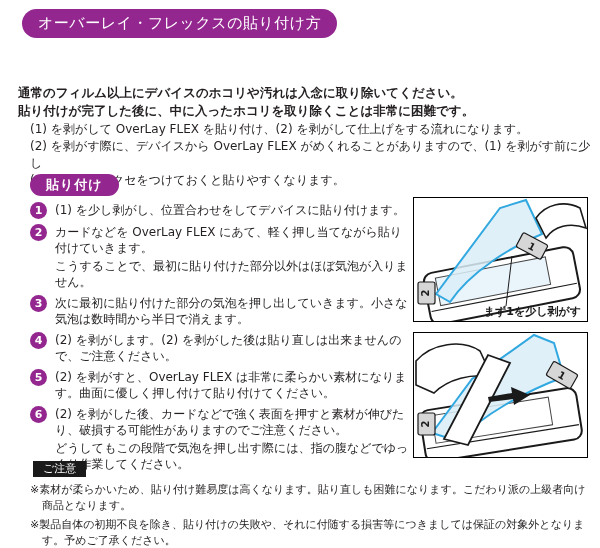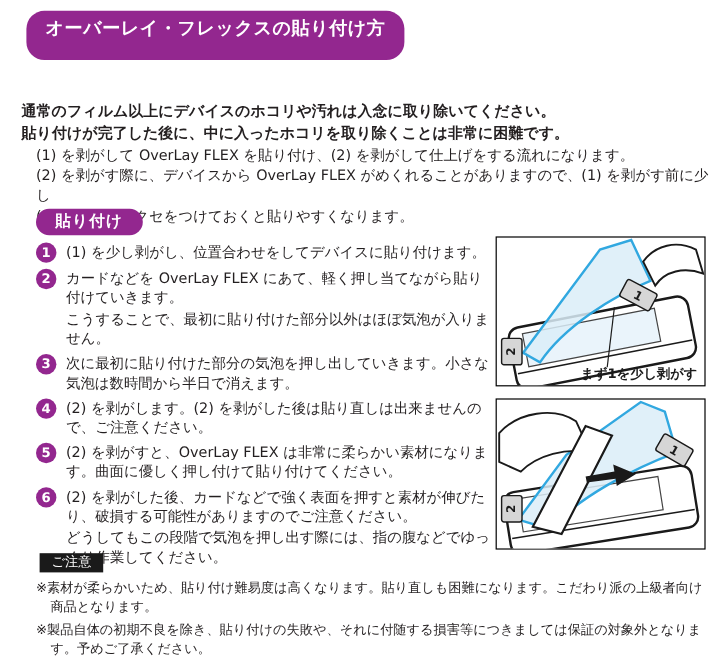--- a/index.html
+++ b/index.html
@@ -1,22 +1,22 @@
 <!DOCTYPE html>
 <html><head>
 <meta charset="utf-8">
 <style>
   html,body{margin:0;padding:0;background:#ffffff;}
   .page{
     position:relative;width:600px;height:548px;background:#fff;overflow:hidden;
     font-family:"DejaVu Sans","Liberation Sans",sans-serif;color:#231f20;
   }
   .title-badge{
-    position:absolute;left:22px;top:9px;height:41px;line-height:29px;
-    background:#93278f;color:#fff;font-weight:bold;font-size:15px;
+    position:absolute;left:22px;top:9px;height:29px;line-height:29px;
+    background:#93278f;color:#fff;font-weight:normal;font-size:15px;
     padding:0 16px;border-radius:15px;letter-spacing:0.5px;
   }
   .sec-badge{
     position:absolute;height:22px;line-height:22px;background:#93278f;color:#fff;
     font-weight:bold;font-size:13px;padding:0 16px;border-radius:12px;letter-spacing:1px;
   }
   .badge-prep{left:30px;top:56px;}
   .badge-apply{left:30px;top:174px;}
   .prep-text{position:absolute;left:18px;top:84px;width:560px;
     font-size:12.5px;font-weight:bold;line-height:18px;}

